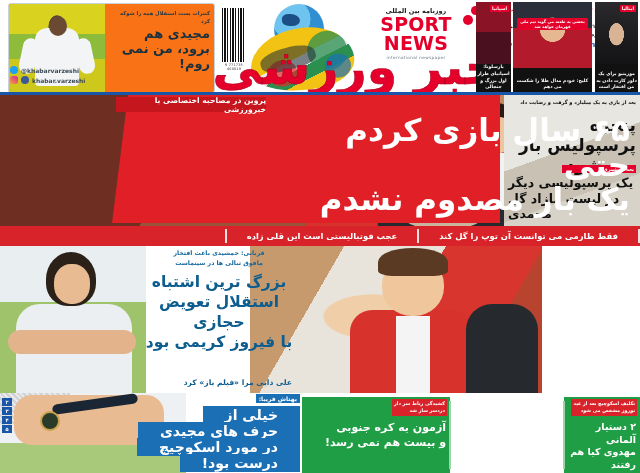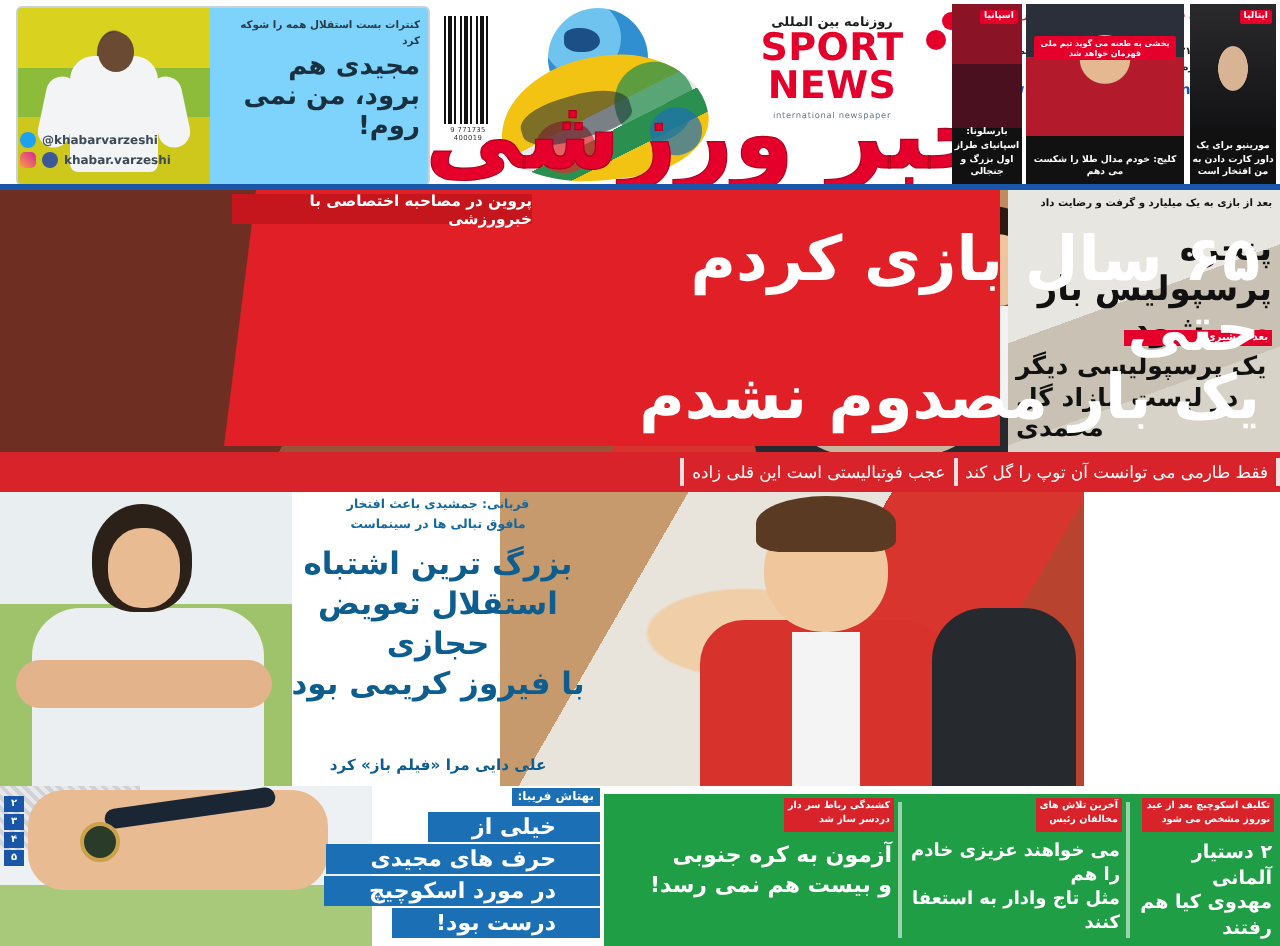--- a/index.html
+++ b/index.html
@@ -13,21 +13,21 @@
   .page{position:absolute;inset:0;background:#fff;}
 
   
   .abs{position:absolute;}
   .photo{background-size:cover;background-position:center;position:absolute;overflow:hidden;}
 
   
   #masthead{position:absolute;left:0;top:0;width:640px;height:95px;background:#fff;}
 
   
-  #mh-teaser{left:8px;top:3px;width:205px;height:88px;border:1px solid #c8d2da;border-radius:3px;background:#7dd3fc;overflow:hidden;}
+  #mh-teaser{left:8px;top:3px;width:205px;height:88px;border:1px solid #c8d2da;border-radius:3px;background:#f97316;overflow:hidden;}
   #mh-teaser-photo{left:0px;top:0px;width:96px;height:88px;
     background:
       radial-gradient(ellipse at 50% 26%, #4a3a30 0 12%, rgba(74,58,48,0) 13%),
       linear-gradient(#d9d31f 0 34%, #8dbc3a 34% 62%, #cfc81c 62% 100%);
   }
   #mh-teaser-photo .pl-body{position:absolute;left:26px;top:24px;width:44px;height:58px;background:#f2f4f6;border-radius:12px 12px 4px 4px;}
   #mh-teaser-photo .pl-head{position:absolute;left:40px;top:12px;width:18px;height:20px;background:#6b4a34;border-radius:50%;}
   #mh-teaser-photo .pl-arm1{position:absolute;left:12px;top:34px;width:16px;height:36px;background:#f2f4f6;border-radius:8px;transform:rotate(12deg);}
   #mh-teaser-photo .pl-arm2{position:absolute;left:68px;top:34px;width:16px;height:36px;background:#f2f4f6;border-radius:8px;transform:rotate(-12deg);}
   #mh-teaser-kicker{position:absolute;right:4px;top:5px;width:98px;text-align:right;color:#2b3a45;font-size:5.2px;line-height:1.55;font-weight:bold;}
@@ -123,21 +123,21 @@
   
   #hero-side{position:absolute;right:0;top:0;width:136px;height:133px;overflow:hidden;
     background:linear-gradient(160deg,#e8e6e1 0 42%,#c9c2b4 42% 70%,#d8d3c8 70% 100%);}
   #side-kick1{position:absolute;right:4px;top:3px;width:126px;text-align:right;color:#111;font-size:5.1px;line-height:1.6;font-weight:bold;}
   #side-h1{position:absolute;right:4px;top:20px;width:128px;text-align:right;color:#111;font-size:17px;line-height:1.18;font-weight:bold;}
   #side-kick2{position:absolute;right:4px;top:70px;width:70px;text-align:right;background:#e4002b;color:#fff;font-size:5.1px;font-weight:bold;padding:1px 2px;}
   #side-h2{position:absolute;right:4px;top:80px;width:128px;text-align:left;color:#111;font-size:12.5px;line-height:1.25;font-weight:bold;}
 
   
   #ticker{position:absolute;left:0;top:226px;width:640px;height:20px;background:#d8232a;display:flex;align-items:center;direction:rtl;}
-  #ticker .tk{color:#fff;font-size:8.4px;font-weight:normal;padding:0 4px;white-space:nowrap;}
+  #ticker .tk{color:#fff;font-size:8.4px;font-weight:bold;padding:0 20px;white-space:nowrap;}
   #ticker .sep{width:2px;height:14px;background:#fff;opacity:.85;}
   #ticker .pad{flex:1;}
 
   
   #mid{position:absolute;left:0;top:246px;width:542px;height:147px;overflow:hidden;}
   #mid-photo-r{position:absolute;right:0;top:0;width:292px;height:147px;
     background:
       radial-gradient(ellipse at 42% 48%, #f0cfa8 0 20%, rgba(240,207,168,0) 21%),
       linear-gradient(120deg,#c79a6e 0 25%,#e8e4dc 25% 52%,#d9352f 52% 78%,#b8442f 78% 100%);}
   #mid .k2-head{position:absolute;right:98px;top:10px;width:62px;height:60px;background:#f0c79c;border-radius:48%;}
@@ -150,33 +150,33 @@
     background:linear-gradient(#e9eef1 0 38%, #9fc36a 38% 100%);}
   #mid-photo-l .mn-head{position:absolute;left:46px;top:6px;width:50px;height:54px;background:#2b2118;border-radius:50% 50% 42% 42%;}
   #mid-photo-l .mn-face{position:absolute;left:54px;top:18px;width:36px;height:40px;background:#e8bb92;border-radius:46%;}
   #mid-photo-l .mn-body{position:absolute;left:16px;top:58px;width:116px;height:89px;background:#eceff1;border-radius:24px 24px 0 0;}
   #mid-photo-l .mn-arm{position:absolute;left:8px;top:84px;width:128px;height:24px;background:#e3b48c;border-radius:12px;}
 
   
   #mid-teal{position:absolute;left:146px;top:0;width:146px;height:147px;background:rgba(236,244,246,0);}
   #mid-kicker{position:absolute;left:0;right:0;top:2px;text-align:center;color:#14689e;font-size:6.2px;line-height:1.6;font-weight:bold;}
   #mid-h1{position:absolute;left:-2px;right:-2px;top:26px;text-align:center;color:#0e5d8f;font-size:15.5px;line-height:1.3;font-weight:bold;}
-  #mid-h2{position:absolute;left:0;right:0;bottom:6px;text-align:center;color:#0e5d8f;font-size:7.6px;font-weight:bold;}
+  #mid-h2{position:absolute;left:0;right:0;bottom:6px;color:#0e5d8f;font-size:7.6px;font-weight:bold;}
 
   
   #bottom{position:absolute;left:0;top:393px;width:640px;height:80px;}
   .gbox{position:absolute;top:4px;height:76px;background:#1f9e45;overflow:hidden;}
   .gbox .gk{position:absolute;right:3px;top:2px;background:#d8232a;color:#fff;font-size:4.8px;line-height:1.55;font-weight:bold;padding:1px 2px;text-align:right;}
   .gbox .gh{position:absolute;right:4px;left:4px;top:24px;color:#fff;font-size:11px;line-height:1.33;font-weight:bold;text-align:right;}
   .gdiv{position:absolute;top:8px;width:1.5px;height:68px;background:#9ad3ac;}
 
   
   #bbox{position:absolute;left:186px;top:0px;width:116px;height:80px;background:transparent;}
   #bbox .bk{position:absolute;right:2px;top:1px;background:#1b6fb5;color:#fff;font-size:6px;font-weight:bold;padding:1px 3px;}
-  #bbox .bl{position:absolute;right:2px;background:#1b6fb5;color:#fff;font-size:11px;font-weight:bold;padding:1px 22px;white-space:nowrap;}
+  #bbox .bl{position:absolute;right:2px;background:#1b6fb5;color:#fff;font-size:14px;font-weight:bold;padding:1px 22px;white-space:nowrap;}
 
   
   #bleft{position:absolute;left:0;top:0;width:186px;height:80px;
     background:linear-gradient(#eef1f3 0 62%, #a9c97a 62% 100%);}
   #bleft .arm{position:absolute;left:14px;top:2px;width:150px;height:50px;background:#e8bb92;border-radius:18px;}
   #bleft .band{position:absolute;left:52px;top:6px;width:86px;height:10px;background:#1b2634;border-radius:6px;transform:rotate(-8deg);}
   #bleft .watch{position:absolute;left:40px;top:18px;width:16px;height:16px;background:#2a3b2a;border-radius:50%;border:2px solid #c9a24a;}
   #bleft .shirt{position:absolute;left:0;top:0;width:70px;height:32px;background:repeating-linear-gradient(45deg,#e8e8ea 0 2px,#cfd3d8 2px 4px);}
 
   
@@ -365,30 +365,20 @@
       <div class="gk">
         <span>کشیدگی رباط سر دار</span><br>
         <span>دردسر ساز شد</span>
       </div>
       <div class="gh">
         <span>آزمون به کره جنوبی</span><br>
         <span>و بیست هم نمی رسد!</span>
       </div>
     </div>
 
-    <div class="gbox" style="left:450px;width:114px;">
-      <div class="gk">
-        <span>آخرین تلاش های</span><br>
-        <span>مخالفان رئیس</span>
-      </div>
-      <div class="gh" style="font-size:9px;">
-        <span>می خواهند عزیزی خادم را هم</span><br>
-        <span>مثل تاج وادار به استعفا کنند</span>
-      </div>
-    </div>
 
     <div class="gbox" style="left:564px;width:76px;">
       <div class="gk">
         <span>تکلیف اسکوچیچ بعد از عید</span><br>
         <span>نوروز مشخص می شود</span>
       </div>
       <div class="gh" style="font-size:9.5px;">
         <span>۲ دستیار آلمانی</span><br>
         <span>مهدوی کیا هم رفتند</span>
       </div>

